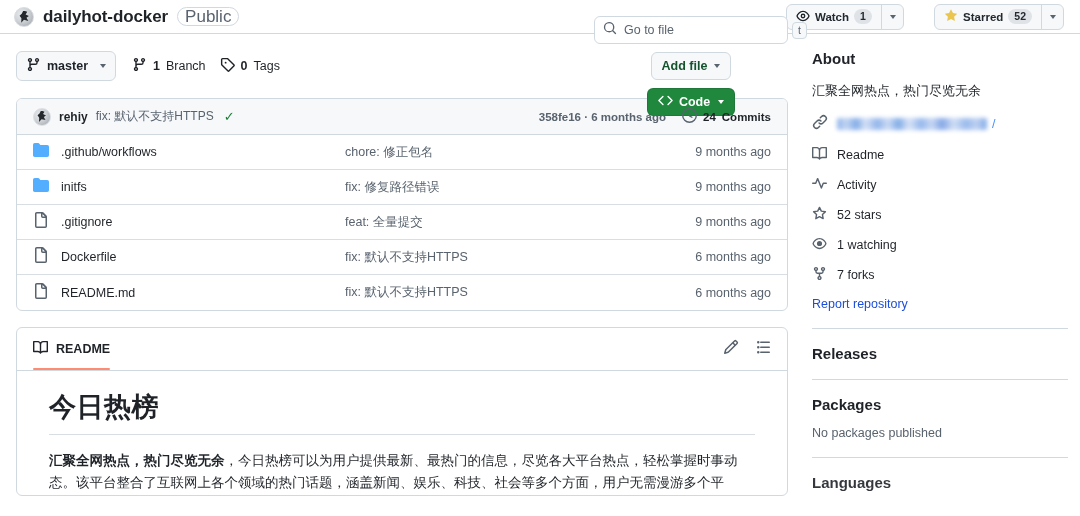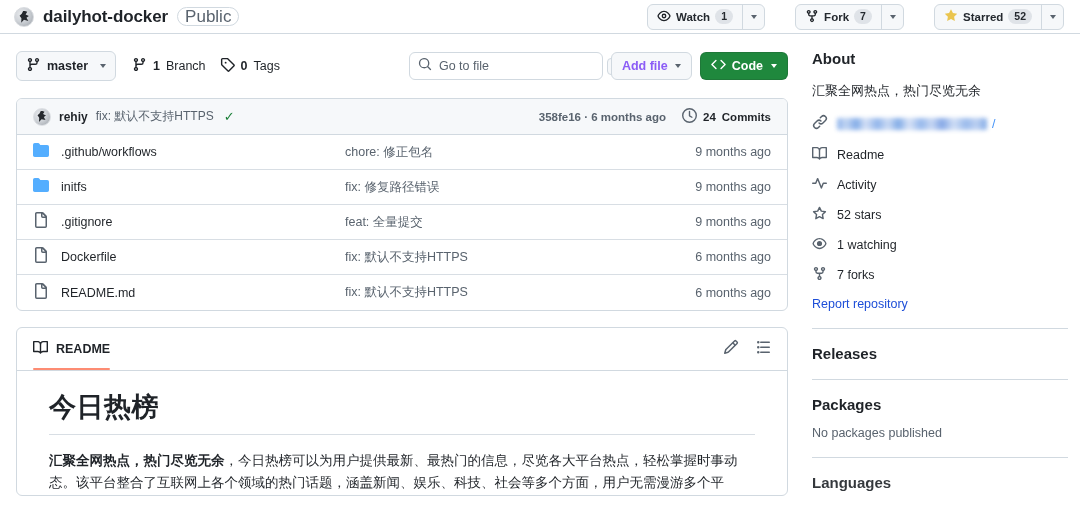--- a/index.html
+++ b/index.html
@@ -79,39 +79,39 @@
   }
   .branch-btn .caret { margin-left: 6px; }
   .meta-links { display: flex; align-items: center; gap: 14px; margin-left: 16px; }
   .meta-link {
     display: inline-flex; align-items: center; gap: 6px;
     font-size: 12.5px; color: #1f2328;
   }
   .meta-link b { font-weight: 600; }
   .meta-link .lbl { font-weight: 400; color: #1f2328; }
 
-  .toolbar-right { margin-left: auto; display: flex; align-items: center; gap: 8px; }
+  .toolbar-right { margin-left: auto; display: flex; align-items: center; gap: 8px; flex-direction: column; }
   .file-search {
     display: flex; align-items: center; gap: 7px;
     width: 194px; height: 28px; padding: 0 8px;
     border: 1px solid #d1d9e0; border-radius: 6px; background: #fff;
   }
   .file-search input {
     border: 0; outline: 0; font-size: 12.5px; color: #59636e;
     background: transparent; flex: 1 1 auto; font-family: inherit;
   }
   .file-search input::placeholder { color: #59636e; }
   .kbd {
     border: 1px solid #d1d9e0; border-radius: 4px; background: #f6f8fa;
     font-size: 10.5px; color: #59636e; padding: 1px 5px; line-height: 13px;
   }
   .addfile-btn {
     display: inline-flex; align-items: center; gap: 7px;
     background: #f6f8fa; border: 1px solid #d1d9e0; border-radius: 6px;
-    height: 28px; padding: 0 10px; font-size: 12.5px; font-weight: 600; color: #8b5cf6;
+    height: 28px; padding: 0 10px; font-size: 12.5px; font-weight: 600; color: #14532d;
   }
   .code-btn {
     display: inline-flex; align-items: center; gap: 6px;
     background: #1f883d; border: 1px solid rgba(31,35,40,.15); border-radius: 6px;
     height: 28px; padding: 0 10px; font-size: 12.5px; font-weight: 600; color: #fff;
   }
   .code-btn .caret { border-top-color: #fff; margin-left: 2px; }
 
   
   .file-box {
@@ -231,34 +231,20 @@
               </svg>
           </span>
           <span>Watch</span>
           <span class="counter">1</span>
         </span>
         <span class="bg-caret">
           <span class="caret"></span>
         </span>
       </div>
 
-      <div class="btn-group">
-        <span class="bg-main">
-          <span class="ico">
-            <svg width="14" height="14" viewBox="0 0 16 16" fill="#1f2328">
-                <path d="M5 5.372v.878c0 .414.336.75.75.75h4.5a.75.75 0 0 0 .75-.75v-.878a2.25 2.25 0 1 1 1.5 0v.878a2.25 2.25 0 0 1-2.25 2.25h-1.5v2.128a2.251 2.251 0 1 1-1.5 0V8.5h-1.5A2.25 2.25 0 0 1 3.5 6.25v-.878a2.25 2.25 0 1 1 1.5 0ZM5 3.25a.75.75 0 1 0-1.5 0 .75.75 0 0 0 1.5 0Zm6.75.75a.75.75 0 1 0 0-1.5.75.75 0 0 0 0 1.5Zm-3 8.75a.75.75 0 1 0-1.5 0 .75.75 0 0 0 1.5 0Z"></path>
-              </svg>
-          </span>
-          <span>Fork</span>
-          <span class="counter">7</span>
-        </span>
-        <span class="bg-caret">
-          <span class="caret"></span>
-        </span>
-      </div>
 
       <div class="btn-group">
         <span class="bg-main">
           <span class="ico">
             <svg width="14" height="14" viewBox="0 0 16 16" fill="#eac54f">
                 <path d="M8 .25l2.2 4.46 4.93.72-3.57 3.47.85 4.9L8 11.48l-4.41 2.32.85-4.9L.87 5.43l4.93-.72Z"></path>
               </svg>
           </span>
           <span>Starred</span>
           <span class="counter">52</span>

